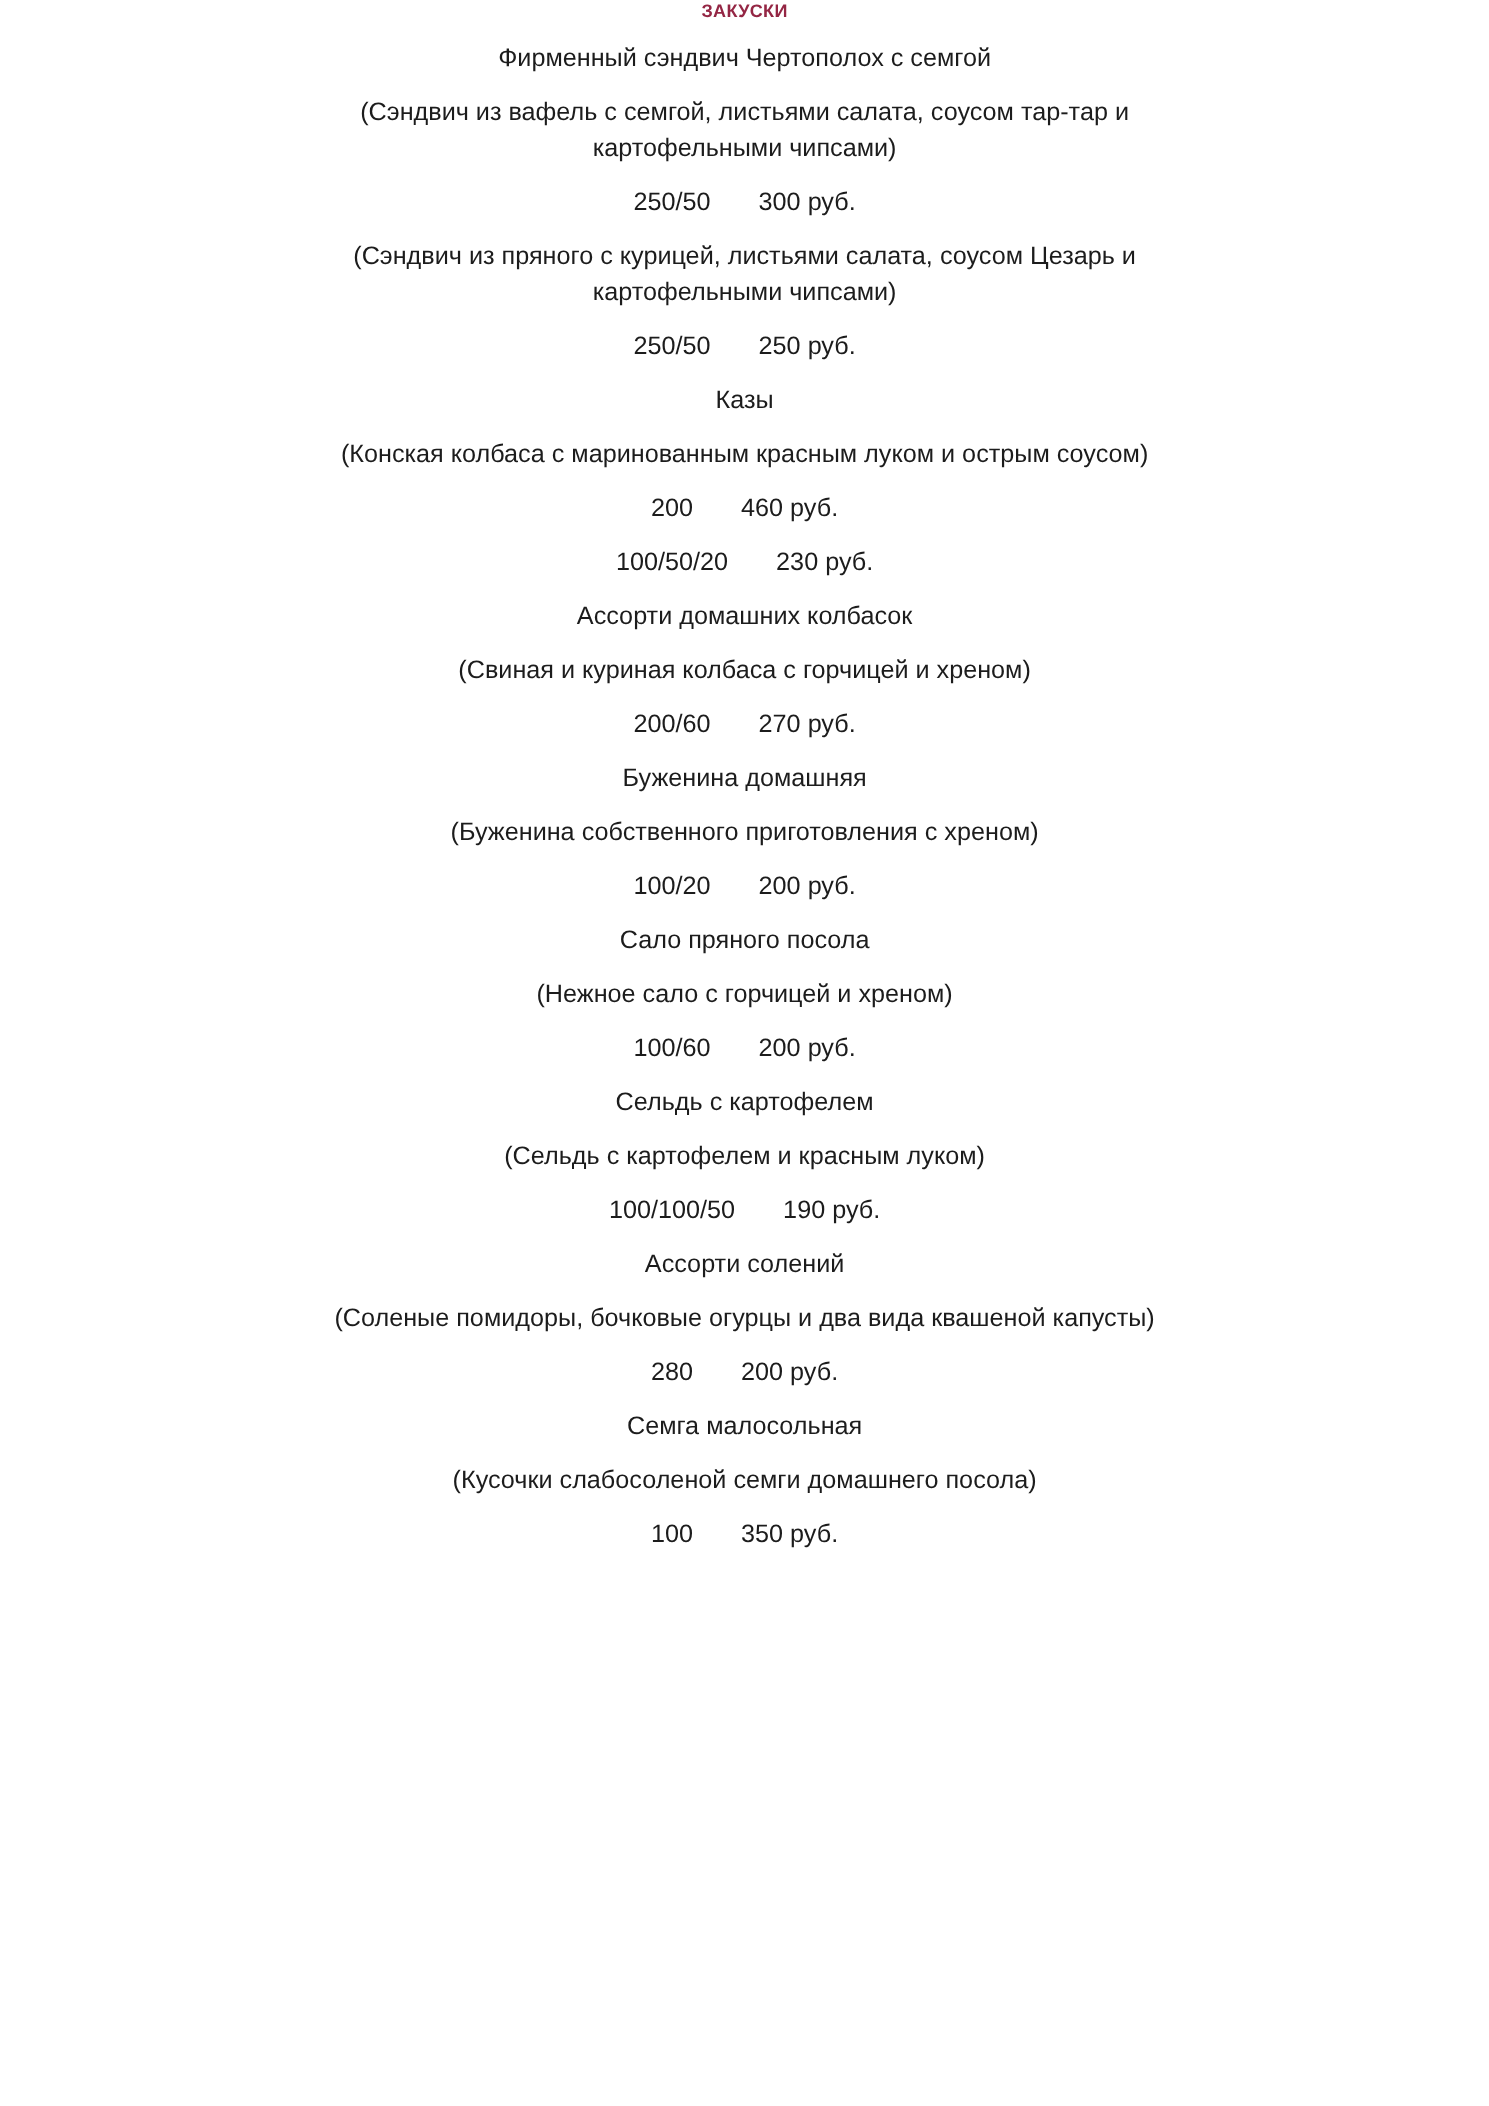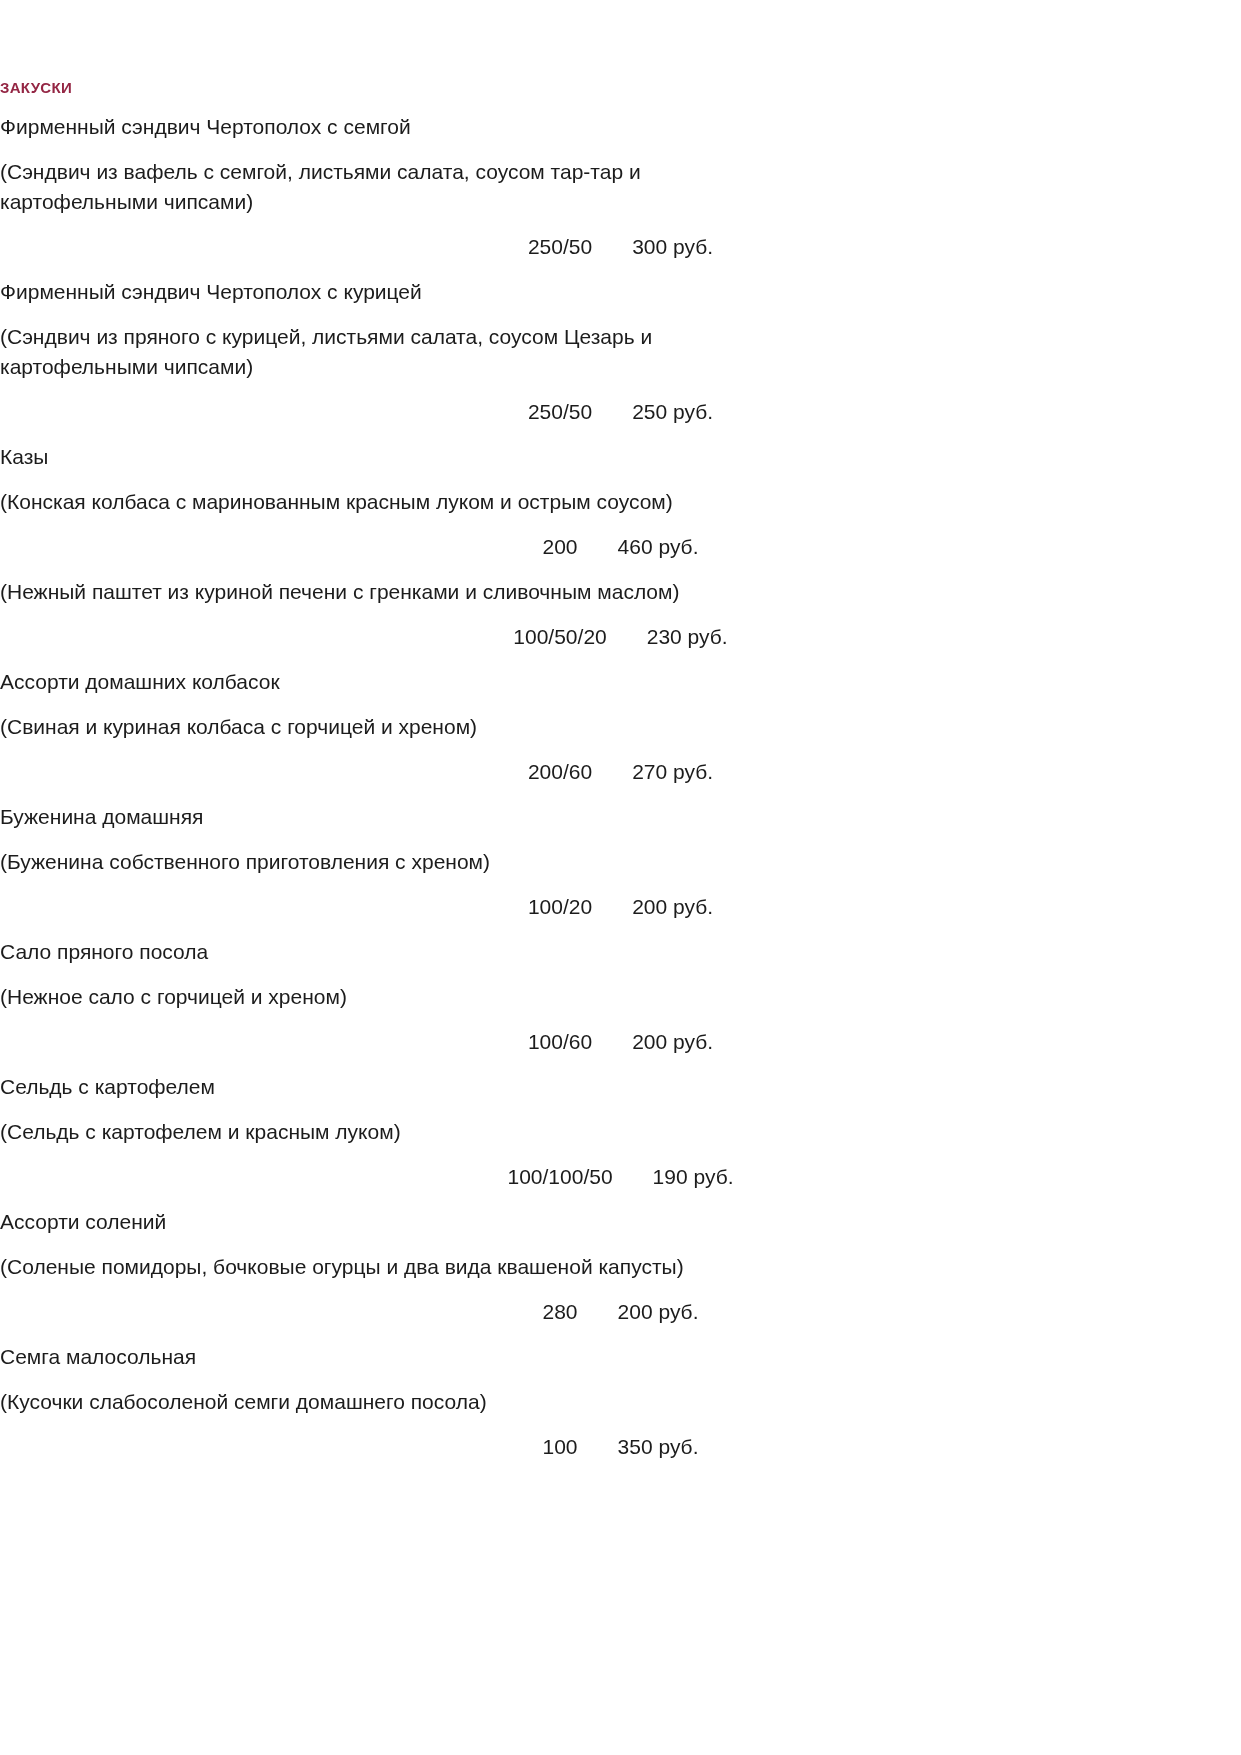--- a/index.html
+++ b/index.html
@@ -9,22 +9,21 @@
     background: #ffffff;
   }
   body {
     width: 1241px; height: 1755px;
     font-family: "Liberation Sans", sans-serif;
     color: var(--ink);
     overflow: hidden;
   }
   .page {
     width: 100%;
-    padding-top: 78px;
-    text-align: left;
+    text-align: center;
   }
   .section-title {
     margin: 0 0 14px 0;
     font-size: 15px;
     font-weight: bold;
     line-height: 20px;
     letter-spacing: 0.3px;
     color: var(--accent);
   }
   .menu-item p {
@@ -55,40 +54,38 @@
     <p class="item-name">Фирменный сэндвич Чертополох с семгой</p>
     <p class="item-description">(Сэндвич из вафель с семгой, листьями салата, соусом тар-тар и
 картофельными чипсами)</p>
     <p class="item-price-line">
       <span class="item-portion">250/50</span>
       <span class="item-price">300 руб.</span>
     </p>
   </section>
 
   <section class="menu-item">
-    <p class="item-name">Фирменный сэндвич Чертополох с курицей</p>
     <p class="item-description">(Сэндвич из пряного с курицей, листьями салата, соусом Цезарь и
 картофельными чипсами)</p>
     <p class="item-price-line">
       <span class="item-portion">250/50</span>
       <span class="item-price">250 руб.</span>
     </p>
   </section>
 
   <section class="menu-item">
     <p class="item-name">Казы</p>
     <p class="item-description">(Конская колбаса с маринованным красным луком и острым соусом)</p>
     <p class="item-price-line">
       <span class="item-portion">200</span>
       <span class="item-price">460 руб.</span>
     </p>
   </section>
 
   <section class="menu-item">
-    <p class="item-description">(Нежный паштет из куриной печени с гренками и сливочным маслом)</p>
     <p class="item-price-line">
       <span class="item-portion">100/50/20</span>
       <span class="item-price">230 руб.</span>
     </p>
   </section>
 
   <section class="menu-item">
     <p class="item-name">Ассорти домашних колбасок</p>
     <p class="item-description">(Свиная и куриная колбаса с горчицей и хреном)</p>
     <p class="item-price-line">

